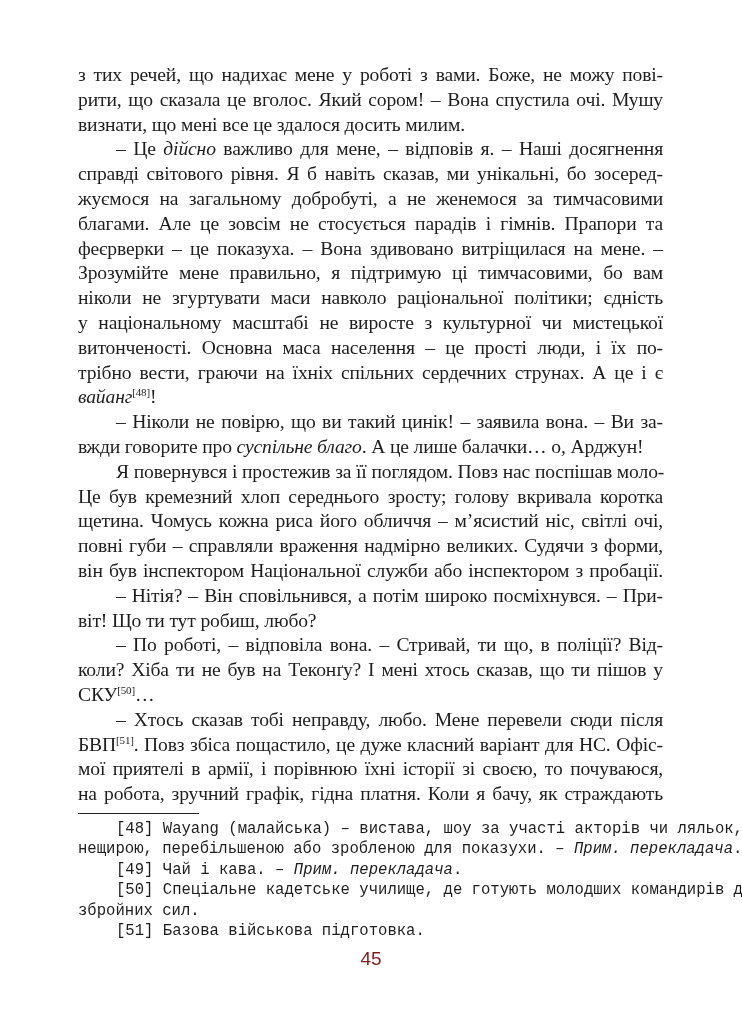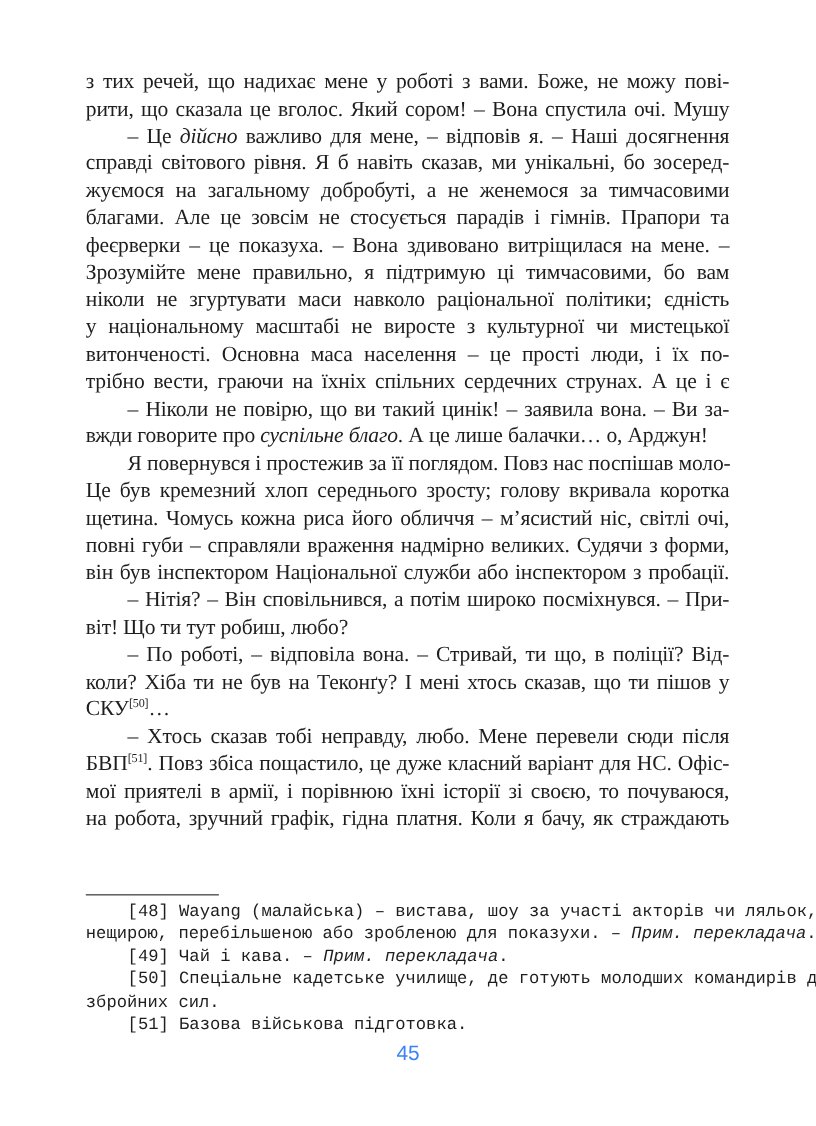--- a/index.html
+++ b/index.html
@@ -81,40 +81,42 @@
     text-align-last: justify;
   }
   .page-number {
     position: absolute;
     left: 0;
     width: 742px;
     top: 948px;
     text-align: center;
     font-family: "Liberation Sans", "DejaVu Sans", sans-serif;
     font-size: 19px;
-    color: #3b82f6;
+    color: #7f1d1d;
   }
 </style>
 </head>
 <body>
 
 <div class="page">
   <div class="body-text" id="body-text">
       <span class="line"><span>з тих речей, що надихає мене у роботі з вами. Боже, не можу пові-</span></span>
       <span class="line"><span>рити, що сказала це вголос. Який сором! – Вона спустила очі. Мушу</span></span>
+      <span class="line last"><span>визнати, що мені все це здалося досить милим.</span></span>
       <span class="line indent"><span>– Це </span><em>дійсно</em><span> важливо для мене, – відповів я. – Наші досягнення</span></span>
       <span class="line"><span>справді світового рівня. Я б навіть сказав, ми унікальні, бо зосеред-</span></span>
       <span class="line"><span>жуємося на загальному добробуті, а не женемося за тимчасовими</span></span>
       <span class="line"><span>благами. Але це зовсім не стосується парадів і гімнів. Прапори та</span></span>
       <span class="line"><span>феєрверки – це показуха. – Вона здивовано витріщилася на мене. –</span></span>
       <span class="line"><span>Зрозумійте мене правильно, я підтримую ці тимчасовими, бо вам</span></span>
       <span class="line"><span>ніколи не згуртувати маси навколо раціональної політики; єдність</span></span>
       <span class="line"><span>у національному масштабі не виросте з культурної чи мистецької</span></span>
       <span class="line"><span>витонченості. Основна маса населення – це прості люди, і їх по-</span></span>
       <span class="line"><span>трібно вести, граючи на їхніх спільних сердечних струнах. А це і є</span></span>
+      <span class="line last"><em>вайанг</em><sup>[48]</sup><span>!</span></span>
       <span class="line indent"><span>– Ніколи не повірю, що ви такий цинік! – заявила вона. – Ви за-</span></span>
       <span class="line last"><span>вжди говорите про </span><em>суспільне благо</em><span>. А це лише балачки… о, Арджун!</span></span>
       <span class="line indent"><span>Я повернувся і простежив за її поглядом. Повз нас поспішав моло-</span></span>
       <span class="line"><span>Це був кремезний хлоп середнього зросту; голову вкривала коротка</span></span>
       <span class="line"><span>щетина. Чомусь кожна риса його обличчя – м’ясистий ніс, світлі очі,</span></span>
       <span class="line"><span>повні губи – справляли враження надмірно великих. Судячи з форми,</span></span>
       <span class="line"><span>він був інспектором Національної служби або інспектором з пробації.</span></span>
       <span class="line indent"><span>– Нітія? – Він сповільнився, а потім широко посміхнувся. – При-</span></span>
       <span class="line last"><span>віт! Що ти тут робиш, любо?</span></span>
       <span class="line indent"><span>– По роботі, – відповіла вона. – Стривай, ти що, в поліції? Від-</span></span>

